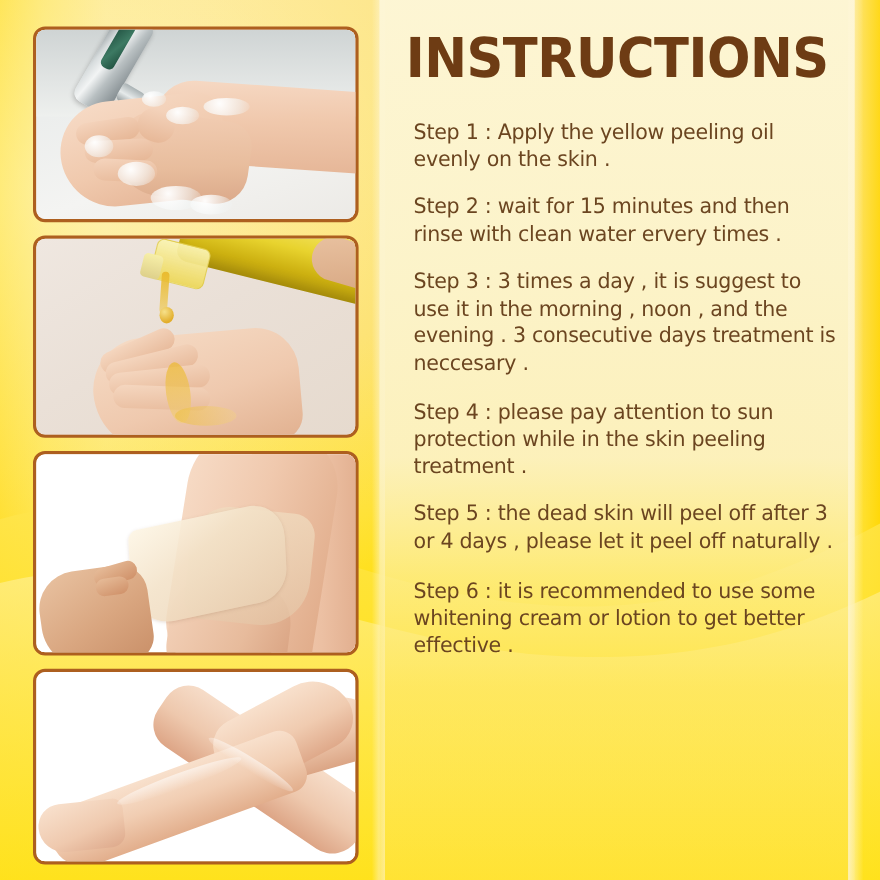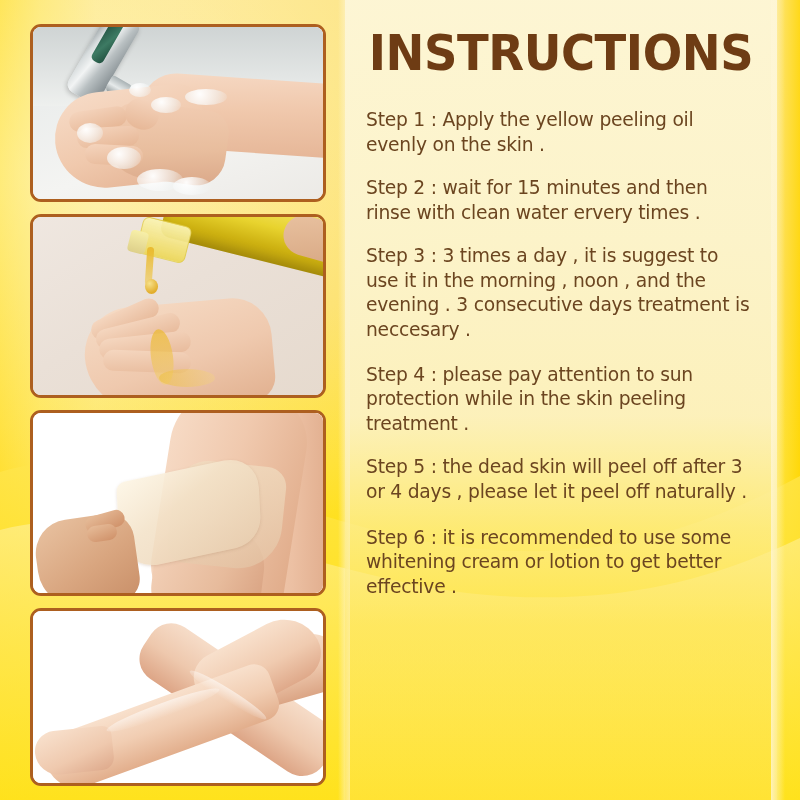--- a/index.html
+++ b/index.html
@@ -419,21 +419,21 @@
     font-size: 50px;
     line-height: 1;
     letter-spacing: -0.5px;
     color: #6e3c14;
     transform: scaleX(0.93);
     transform-origin: center top;
     white-space: nowrap;
   }
   .steps {
     position: absolute;
-    left: 366px;
+    left: 376px;
     top: 108px;
     width: 400px;
   }
   .step {
     color: #6b4520;
     font-family: "DejaVu Sans", sans-serif;
     font-size: 19.2px;
     line-height: 1.28;
     margin-bottom: 19px;
     letter-spacing: -0.25px;

